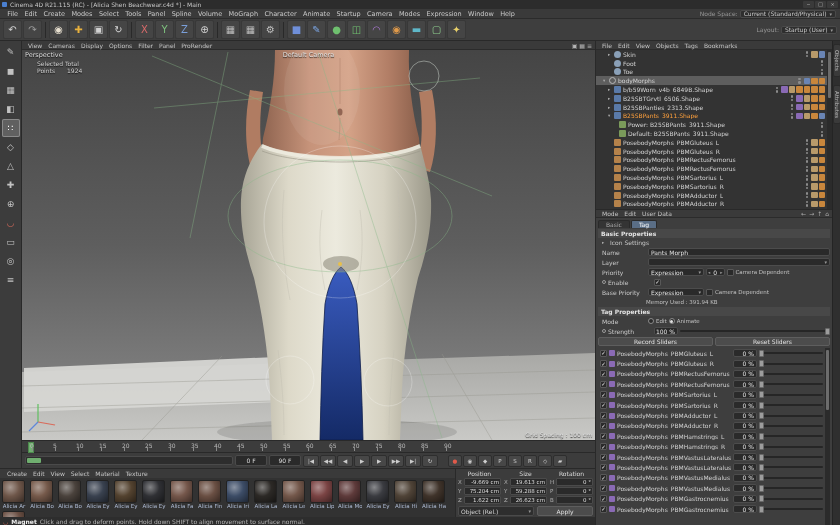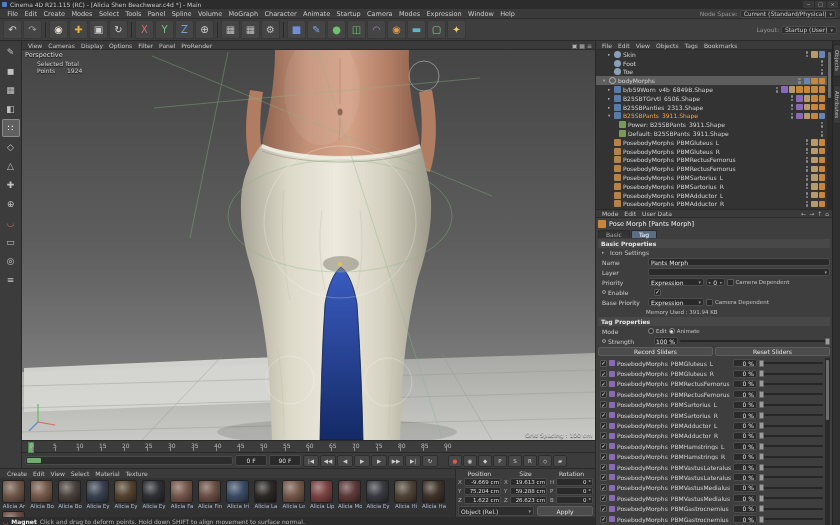--- a/index.html
+++ b/index.html
@@ -339,20 +339,21 @@
         <circle cx="366" cy="332" r="24"></circle>
       </g>
       <circle cx="318" cy="214" r="2" fill="#e8c04a"></circle>
 
       <g stroke-width="1.2">
         <line x1="16" y1="372" x2="16" y2="354" stroke="#5fbf5f"></line>
         <line x1="16" y1="372" x2="33" y2="375" stroke="#d96a5a"></line>
         <line x1="16" y1="372" x2="7" y2="381" stroke="#5f87d9"></line>
       </g>
     </svg>
+    <div class="vp-ov vp-camera">Default Camera</div>
     <div class="vp-ov vp-proj">Perspective</div>
     <div class="vp-ov vp-info1">Selected Total</div>
     <div class="vp-ov vp-info2">
       <span>Points</span>
       <span>1924</span>
     </div>
     <div class="vp-ov vp-grid">Grid Spacing : 100 cm</div>
   </div>
 
   <div class="ruler" id="ruler">
@@ -847,24 +848,20 @@
           <div class="vp-menu-item">User Data</div>
         </div>
       <div class="attr-nav" id="attr-nav">
           <div class="nav-ic">←</div>
           <div class="nav-ic">→</div>
           <div class="nav-ic">↑</div>
           <div class="nav-ic">⌂</div>
         </div>
     </div>
     <div class="attr-body">
-      <div class="attr-title">
-        <span class="attr-title-icon"></span>
-        <span class="attr-title-text">Pose Morph [Pants Morph]</span>
-      </div>
       <div class="attr-tabs">
         <div class="attr-tab">Basic</div>
         <div class="attr-tab active">Tag</div>
       </div>
       <div class="section-h">Basic Properties</div>
       <div class="prop-row small">
         <span class="om-arrow">▸</span>
         <span class="prop-label">Icon Settings</span>
       </div>
       <div class="prop-row">

